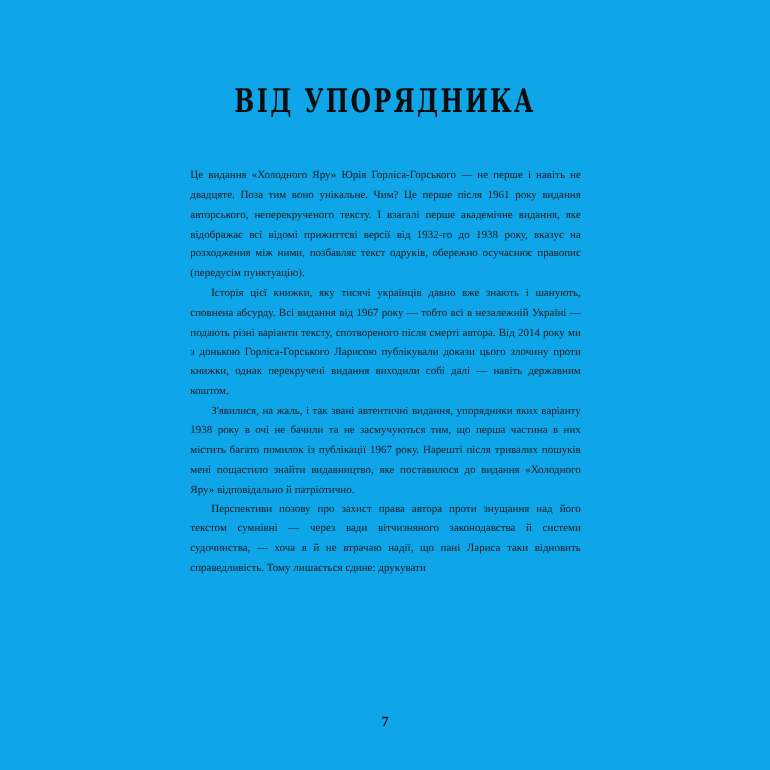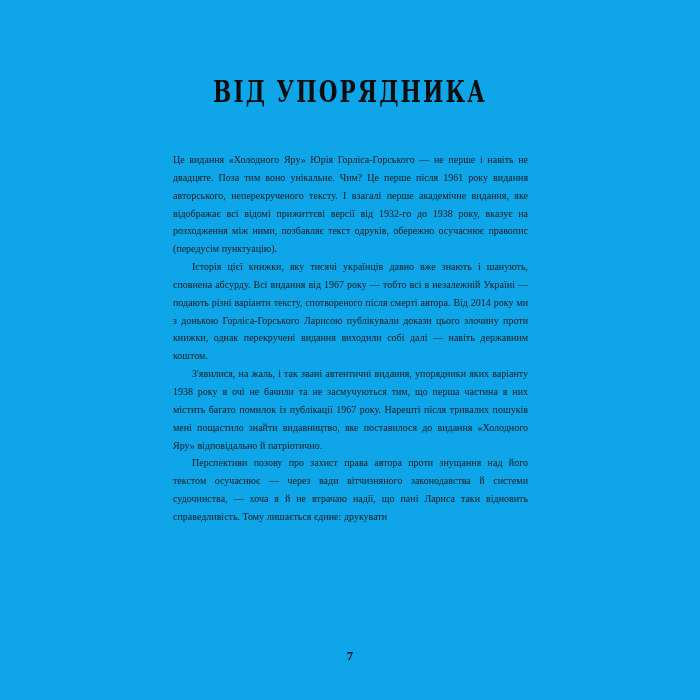--- a/index.html
+++ b/index.html
@@ -90,18 +90,18 @@
 <body>
 
 <div class="page">
 
   <h1 class="chapter-title">ВІД УПОРЯДНИКА</h1>
 
   <div class="textblock">
     <p class="first">Це видання «Холодного Яру» Юрія Горліса-Горського — не перше і навіть не двадцяте. Поза тим воно унікальне. Чим? Це перше після 1961 року видання авторського, неперекрученого тексту. І взагалі перше академічне видання, яке відображає всі відомі прижиттєві версії від 1932-го до 1938 року, вказує на розходження між ними, позбавляє текст одруків, обережно осучаснює правопис (передусім пунктуацію).</p>
     <p>Історія цієї книжки, яку тисячі українців давно вже знають і шанують, сповнена абсурду. Всі видання від 1967 року — тобто всі в незалежній Україні — подають різні варіанти тексту, спотвореного після смерті автора. Від 2014 року ми з донькою Горліса-Горського Ларисою публікували докази цього злочину проти книжки, однак перекручені видання виходили собі далі — навіть державним коштом.</p>
     <p>З'явилися, на жаль, і так звані автентичні видання, упорядники яких варіанту 1938 року в очі не бачили та не засмучуються тим, що перша частина в них містить багато помилок із публікації 1967 року. Нарешті після тривалих пошуків мені пощастило знайти видавництво, яке поставилося до видання «Холодного Яру» відповідально й патріотично.</p>
-    <p>Перспективи позову про захист права автора проти знущання над його текстом осучаснює — через вади вітчизняного законодавства й системи судочинства, — хоча я й не втрачаю надії, що пані Лариса таки відновить справедливість. Тому лишається єдине: друкувати</p>
+    <p>Перспективи позову про захист права автора проти знущання над його текстом сумнівні — через вади вітчизняного законодавства й системи судочинства, — хоча я й не втрачаю надії, що пані Лариса таки відновить справедливість. Тому лишається єдине: друкувати</p>
   </div>
 
   <div class="folio">7</div>
 
 </div>
 
 </body></html>

